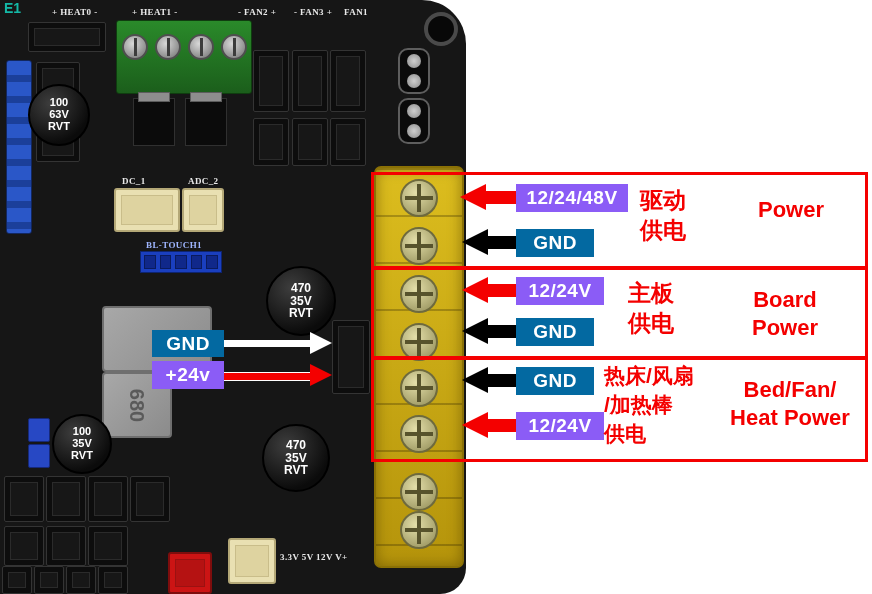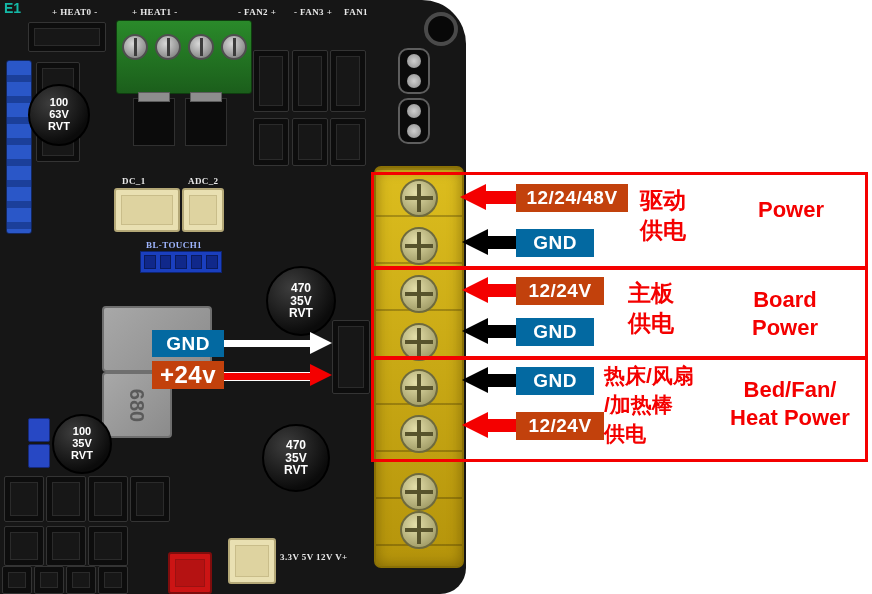--- a/index.html
+++ b/index.html
@@ -35,21 +35,21 @@
   .cream{position:absolute;background:#e9e0b2;border:2px solid #b4a877;border-radius:3px;}
   .cream::before{content:"";position:absolute;inset:5px;border:1px solid #c9bd8a;background:#ded3a0;}
   .blconn{position:absolute;background:#1a3fbf;border:1px solid #0e2470;
         display:flex;gap:4px;padding:3px;box-sizing:border-box;}
   .blconn i{flex:1;background:#10288a;border:1px solid #0a1b5e;}
   .inductor{position:absolute;background:linear-gradient(135deg,#a8a8a8,#8b8b8b);
         border:2px solid #6f6f6f;border-radius:4px;display:flex;align-items:center;justify-content:center;
         color:#5a5a5a;font-weight:bold;}
   .tag{position:absolute;display:flex;align-items:center;justify-content:center;
         color:#fff;font-weight:bold;font-size:19px;letter-spacing:.5px;}
-  .tag.red{background:#c2410c;}
+  .tag.red{background:#8b5cf6;}
   .tag.black{background:#0369a1;}
   .shaft{position:absolute;}
   .shaft.red{background:#f40000;}
   .shaft.black{background:#000;}
   .shaft.white{background:#fff;}
   .head-left{position:absolute;width:0;height:0;border-top:13px solid transparent;border-bottom:13px solid transparent;}
   .head-left.red{border-right:26px solid #f40000;}
   .head-left.black{border-right:26px solid #000;}
   .head-right{position:absolute;width:0;height:0;border-top:11px solid transparent;border-bottom:11px solid transparent;}
   .head-right.red{border-left:22px solid #f40000;}
@@ -151,21 +151,21 @@
     </div>
 
     <div class="jst" style="left:332px;top:320px;width:36px;height:72px;"></div>
 
     <div class="tag black" style="left:152px;top:330px;width:72px;height:27px;">
       <span>GND</span>
     </div>
     <div class="shaft white" style="left:224px;top:340px;width:86px;height:7px;"></div>
     <div class="head-right white" style="left:310px;top:332px;"></div>
 
-    <div class="tag red" style="left:152px;top:361px;width:72px;height:28px;font-size:24px;">
+    <div class="tag red" style="left:152px;top:361px;width:72px;height:28px;font-size:19px;">
       <span>+24v</span>
     </div>
     <div class="shaft red" style="left:224px;top:372px;width:86px;height:7px;border-top:1px solid #fff;border-bottom:1px solid #fff;"></div>
     <div class="head-right red" style="left:310px;top:364px;"></div>
 
     <div class="cap" style="left:52px;top:414px;width:56px;height:56px;">
       <span>100</span>
       <span>35V</span>
       <span>RVT</span>
     </div>

